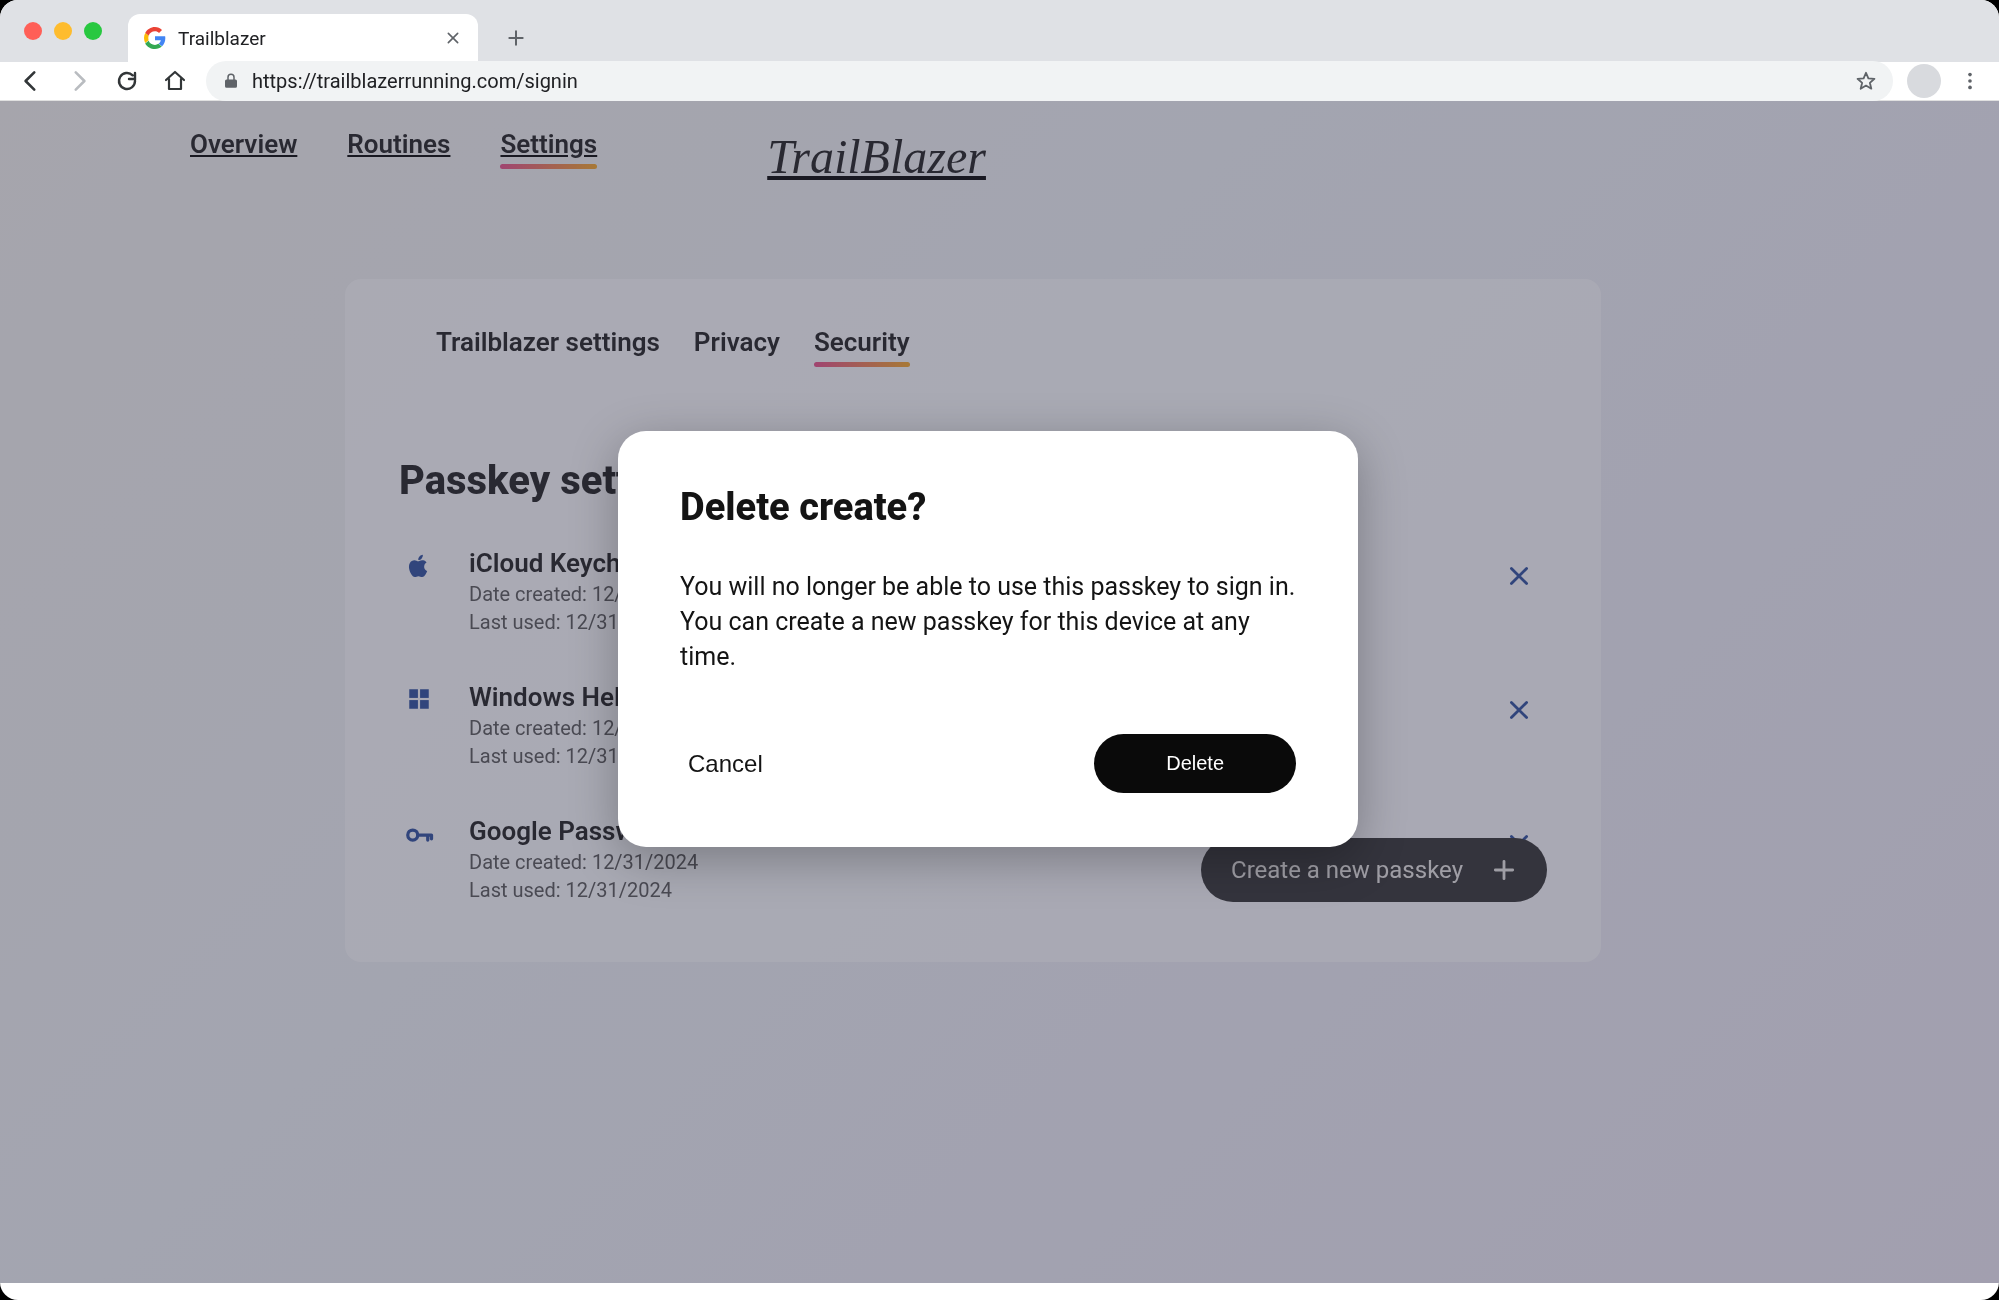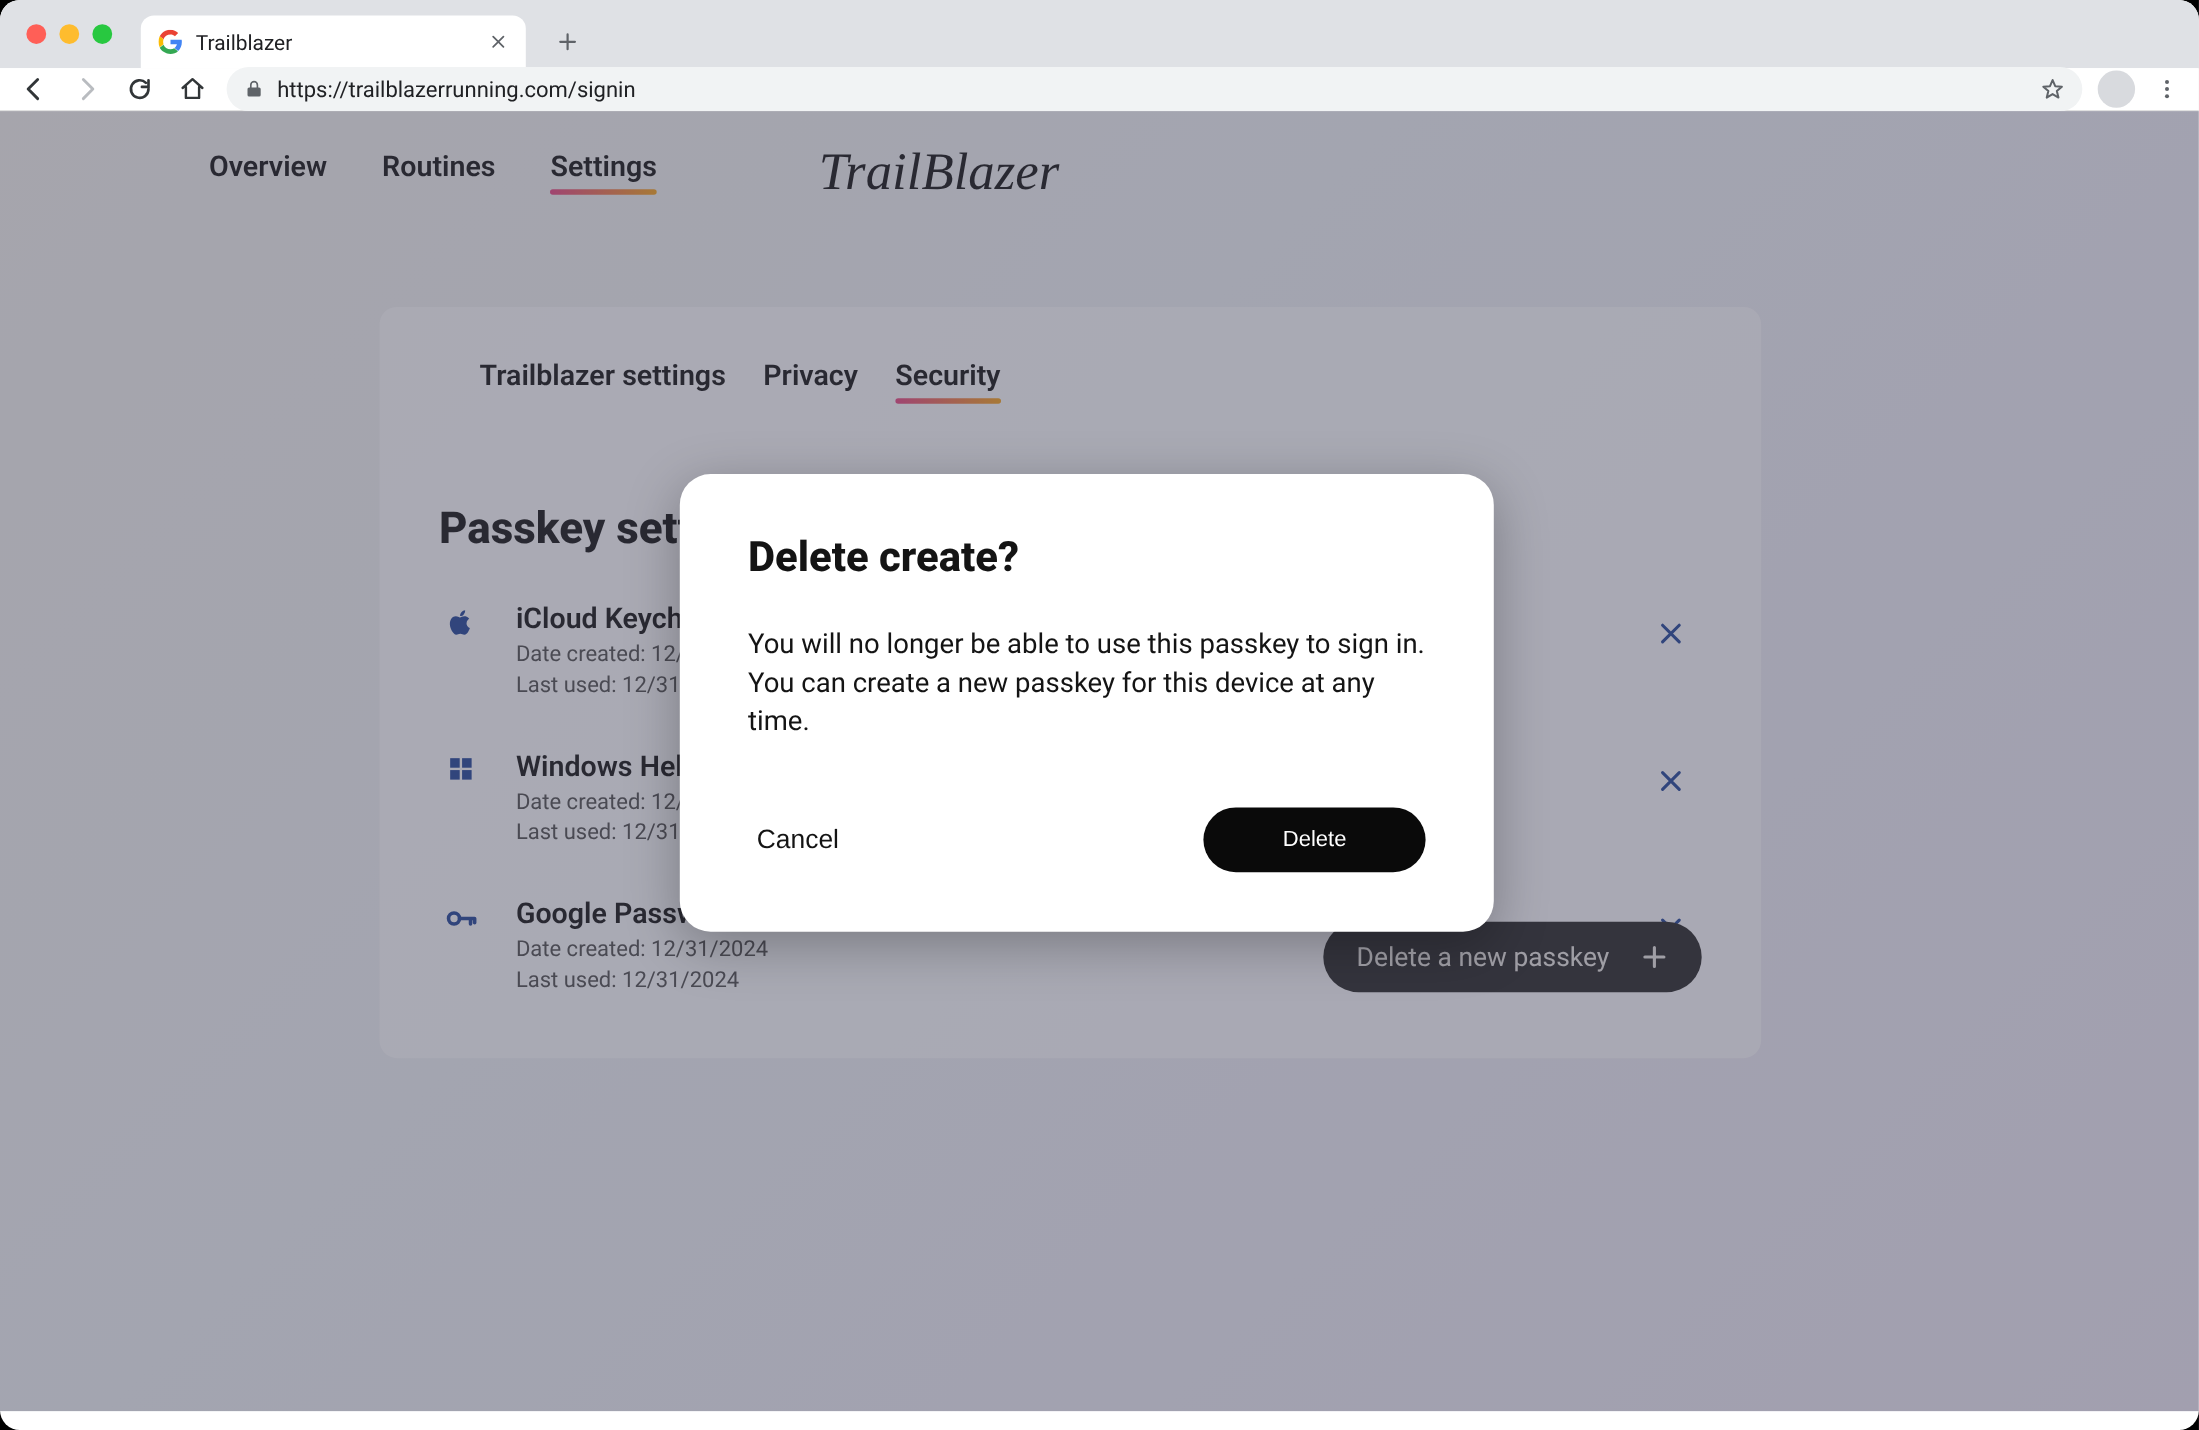--- a/index.html
+++ b/index.html
@@ -30,21 +30,21 @@
   .omnibox .lock { color:#5f6368; }
   .omnibox .url { flex:1; white-space:nowrap; overflow:hidden; text-overflow:ellipsis; }
   .omnibox .star { color:#5f6368; }
   .avatar { width:34px; height:34px; border-radius:50%; background:#d8dade; }
   .kebab { width:30px; display:flex; justify-content:center; color:#5f6368; cursor:pointer; }
 
   
   .viewport { position:relative; width:100%; height:calc(1300px - 62px - 56px); background:linear-gradient(135deg,#f3f1ee 0%,#eef1f5 40%,#ece7f3 100%); overflow:hidden; }
   .page { width:100%; height:100%; }
 
-  .site-header { display:flex; align-items:center; padding:28px 190px 0 190px; gap:27px; }
+  .site-header { display:flex; align-items:flex-start; padding:28px 190px 0 190px; gap:50px;text-decoration:underline; }
   .site-nav { display:flex; gap:50px; font-size:26px; font-weight:600; color:#1c1c1c; }
   .site-nav .item { position:relative; padding-bottom:10px; cursor:pointer; }
   .site-nav .item.active::after { content:""; position:absolute; left:0; right:0; bottom:0; height:5px; border-radius:3px; background:linear-gradient(90deg,#e84c88 0%,#f5a623 100%); }
   .brand { font-family:"Brush Script MT","Segoe Script",cursive; font-size:48px; font-style:italic; color:#1c1c1c; margin-left:120px; }
 
   .settings-card { position:absolute; left:345px; top:178px; width:1256px; background:rgba(255,255,255,0.65); border-radius:16px; padding:48px 54px 60px 54px; }
   .settings-tabs { display:flex; gap:34px; font-size:26px; font-weight:600; color:#1c1c1c;margin-left:37px; }
   .settings-tabs .stab { position:relative; padding-bottom:10px; cursor:pointer; }
   .settings-tabs .stab.active::after { content:""; position:absolute; left:0; right:0; bottom:0; height:5px; border-radius:3px; background:linear-gradient(90deg,#e84c88 0%,#f5a623 100%); }
 
@@ -225,21 +225,21 @@
               </div>
               <div class="del">
                 <svg viewBox="0 0 24 24" width="26" height="26">
                   <path fill="none" stroke="#2a4c9c" stroke-width="2.6" stroke-linecap="round" d="M5 5l14 14M19 5L5 19"></path>
                 </svg>
               </div>
             </div>
           </div>
 
         <div class="create-btn">
-          <span>Delete a new passkey</span>
+          <span>Create a new passkey</span>
           <span>
             <svg viewBox="0 0 24 24">
                 <path fill="none" stroke="currentColor" stroke-width="2.6" stroke-linecap="round" d="M12 4v16M4 12h16"></path>
               </svg>
           </span>
         </div>
       </div>
 
     </div>
 

